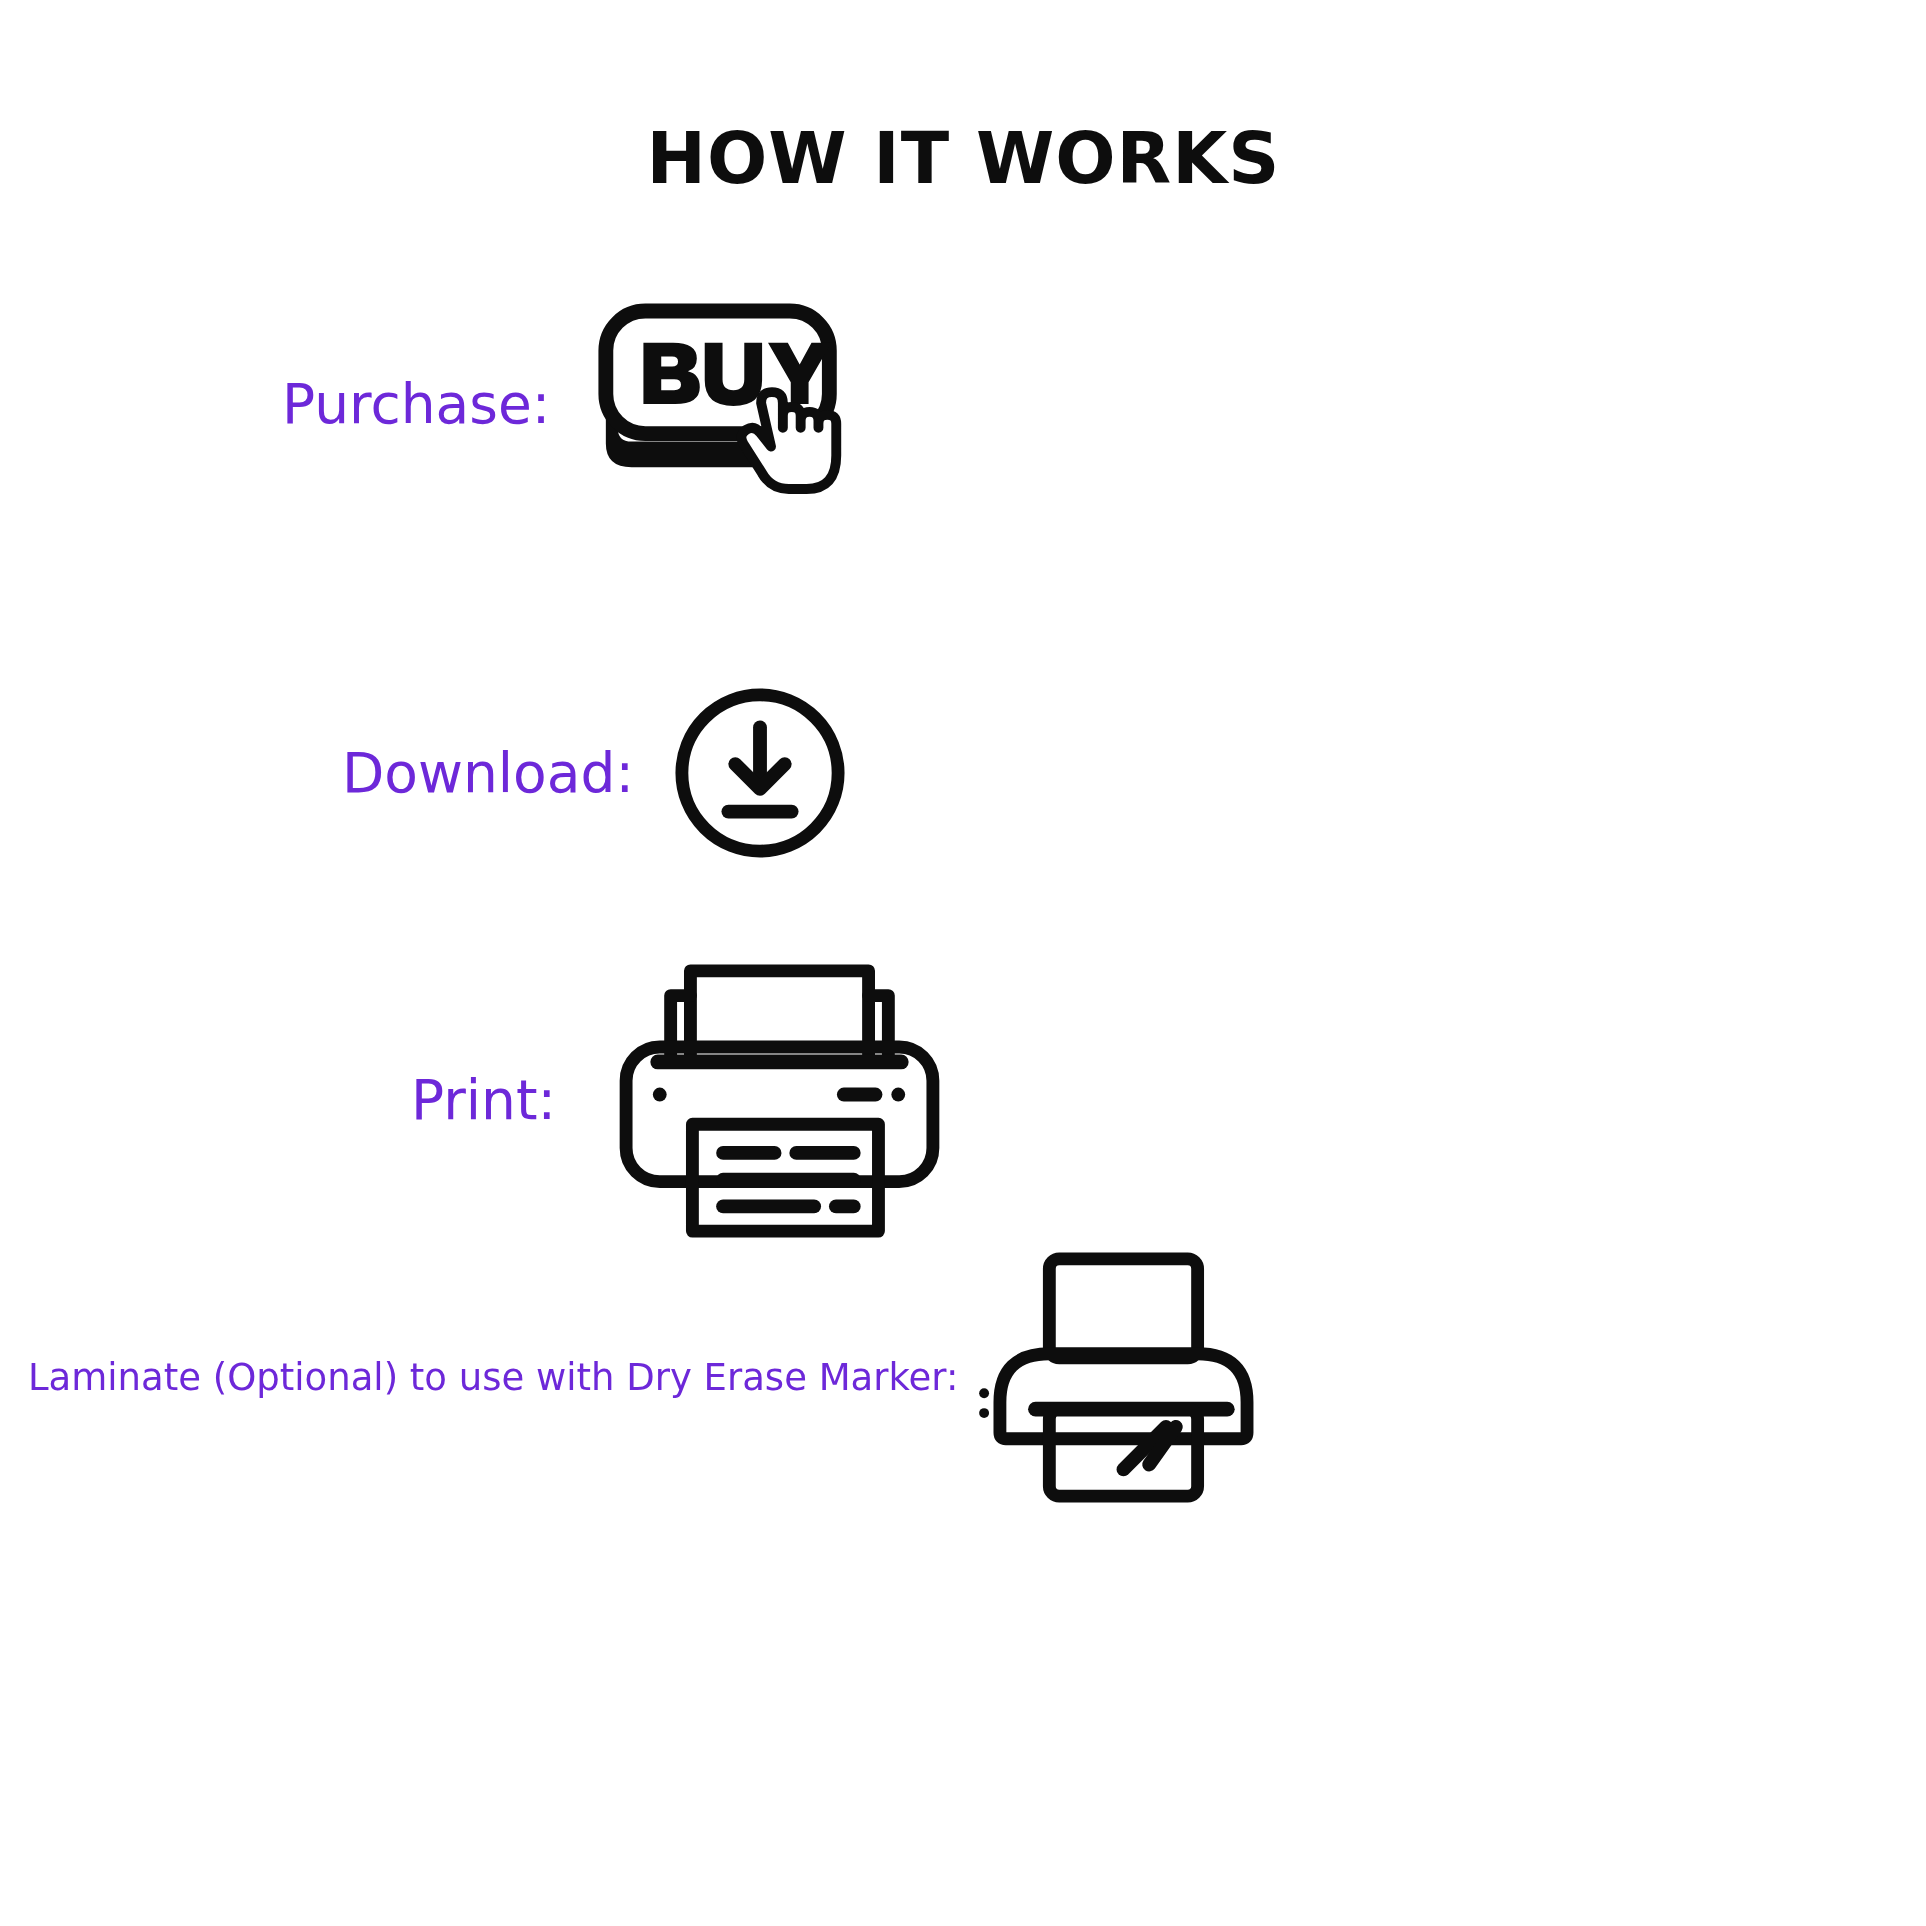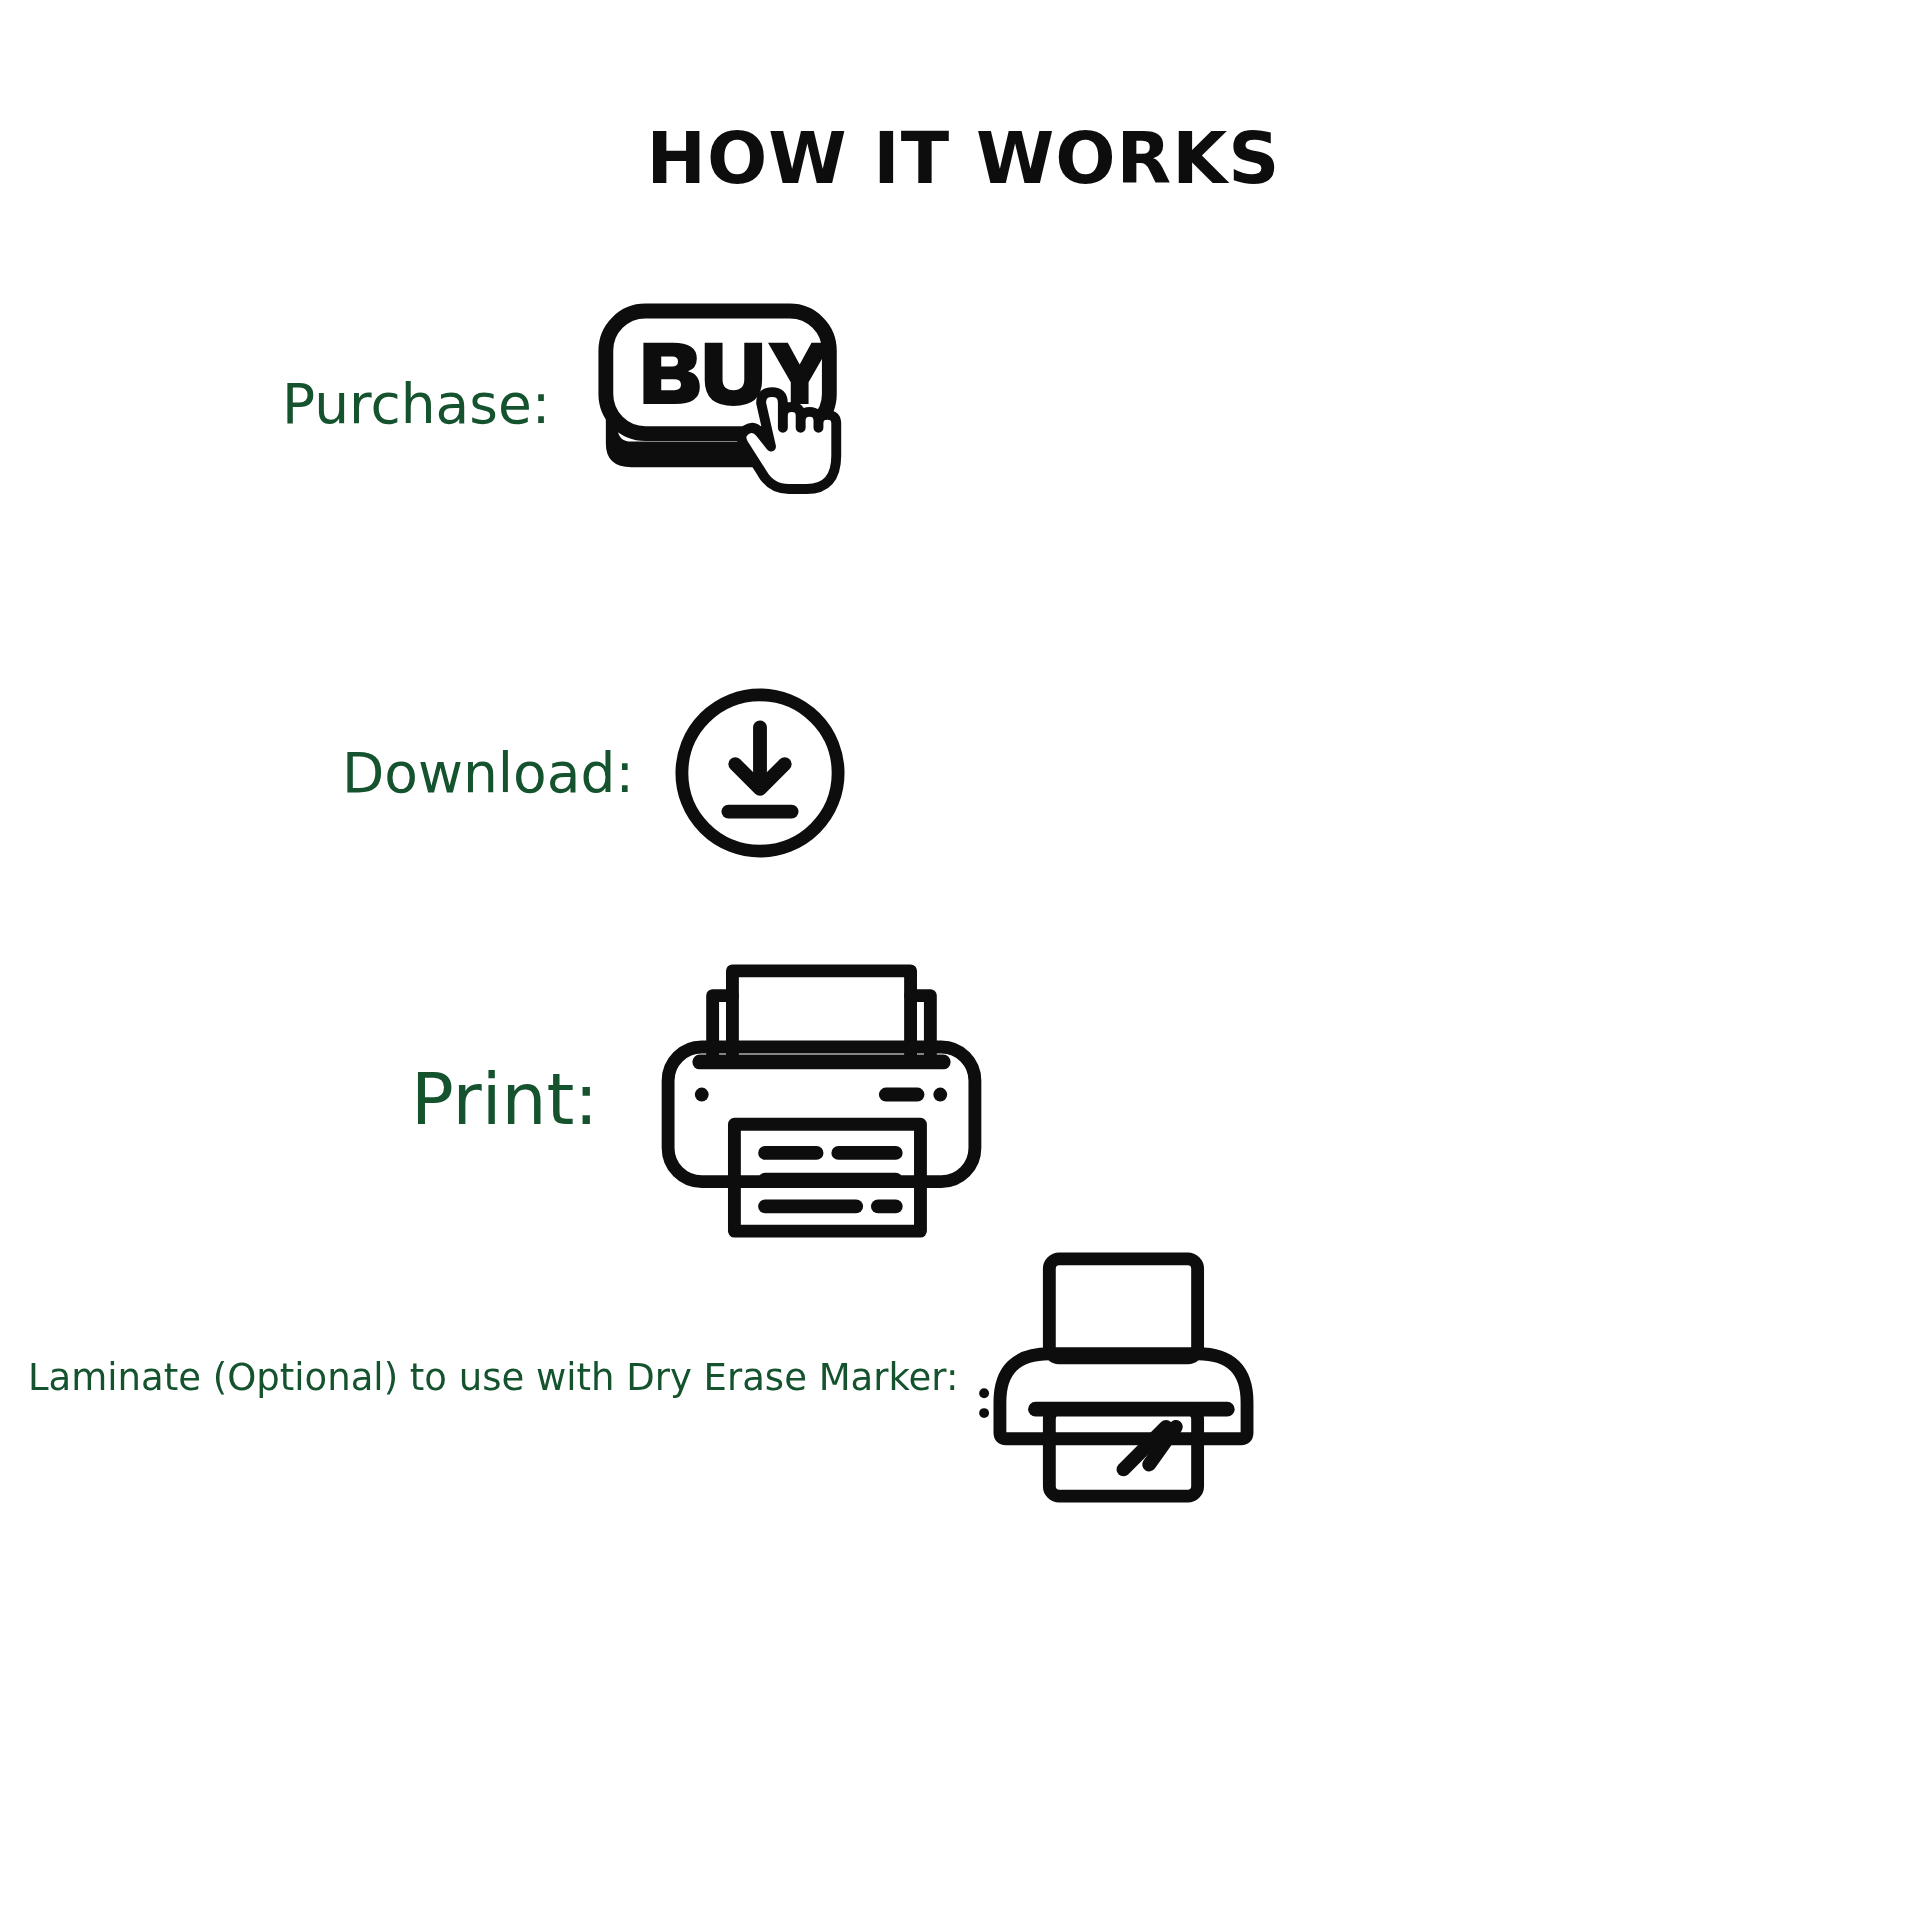--- a/index.html
+++ b/index.html
@@ -33,21 +33,21 @@
 
   
   .step-row {
     position: absolute;
     display: flex;
     align-items: center;
   }
   .step-label {
     font-family: "DejaVu Sans", sans-serif;
     font-weight: 400;
-    color: #14532d;
+    color: #6d28d9;
     white-space: nowrap;
     letter-spacing: 0px;
   }
 
   
   #step-purchase {
     top: 297px;
     left: 282px;
   }
   #step-purchase .step-label {
@@ -65,21 +65,21 @@
     font-size: 55px;
     margin-right: 38px;
   }
 
   
   #step-print {
     top: 956px;
     left: 411px;
   }
   #step-print .step-label {
-    font-size: 71px;
+    font-size: 55px;
     margin-right: 60px;
     align-self: center;
   }
 
   
   #step-laminate {
     top: 1249px;
     left: 28px;
   }
   #step-laminate .step-label {

